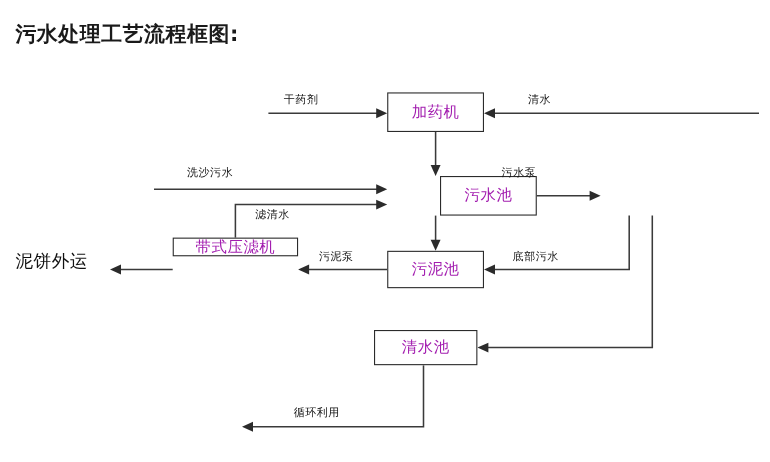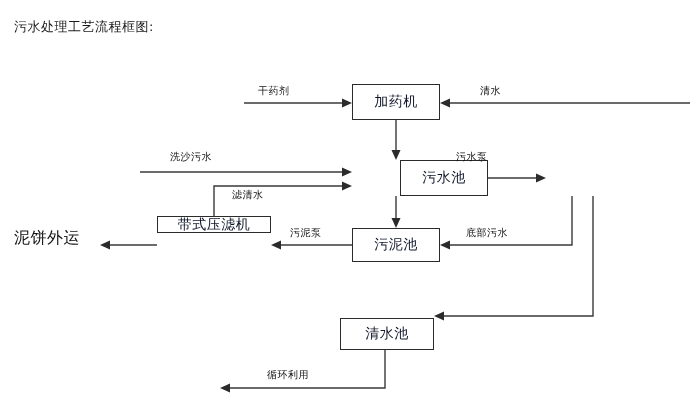--- a/index.html
+++ b/index.html
@@ -12,36 +12,36 @@
     width: 700px;
     height: 420px;
     background: #ffffff;
     overflow: hidden;
     font-family: "DejaVu Sans", "Liberation Sans", sans-serif;
   }
   #title {
     position: absolute;
     left: 14px;
     top: 18px;
-    font-size: 13px;
-    font-weight: normal;
+    font-size: 19px;
+    font-weight: bold;
     color: #1a1a1a;
     letter-spacing: 0.5px;
     white-space: nowrap;
   }
   .node {
     position: absolute;
     box-sizing: border-box;
     border: 1.3px solid #2b2b2b;
     background: #ffffff;
     display: flex;
     align-items: center;
     justify-content: center;
     font-size: 14px;
-    color: #0f172a;
+    color: #a21caf;
     white-space: nowrap;
     letter-spacing: 0.5px;
   }
   .edge-label {
     position: absolute;
     font-size: 10px;
     color: #111111;
     white-space: nowrap;
     letter-spacing: 0.5px;
   }
@@ -126,21 +126,21 @@
 
 
   <div class="node" style="left:157px; top:216px; width:114px; height:17px;">
     <span>带式压滤机</span>
   </div>
 
   <div class="node" style="left:352px; top:228px; width:88px; height:34px;font-family:Liberation Mono, monospace;">
     <span>污泥池</span>
   </div>
 
-  <div class="node" style="left:340px; top:318px; width:94px; height:32px;">
+  <div class="node" style="left:340px; top:300px; width:94px; height:32px;">
     <span>清水池</span>
   </div>
 
   <div class="edge-label" style="left:258px; top:84px;">干药剂</div>
 
   <div class="edge-label" style="left:480px; top:84px;">清水</div>
 
   <div class="edge-label" style="left:170px; top:150px;">洗沙污水</div>
 
   <div class="edge-label" style="left:232px; top:188px;">滤清水</div>

